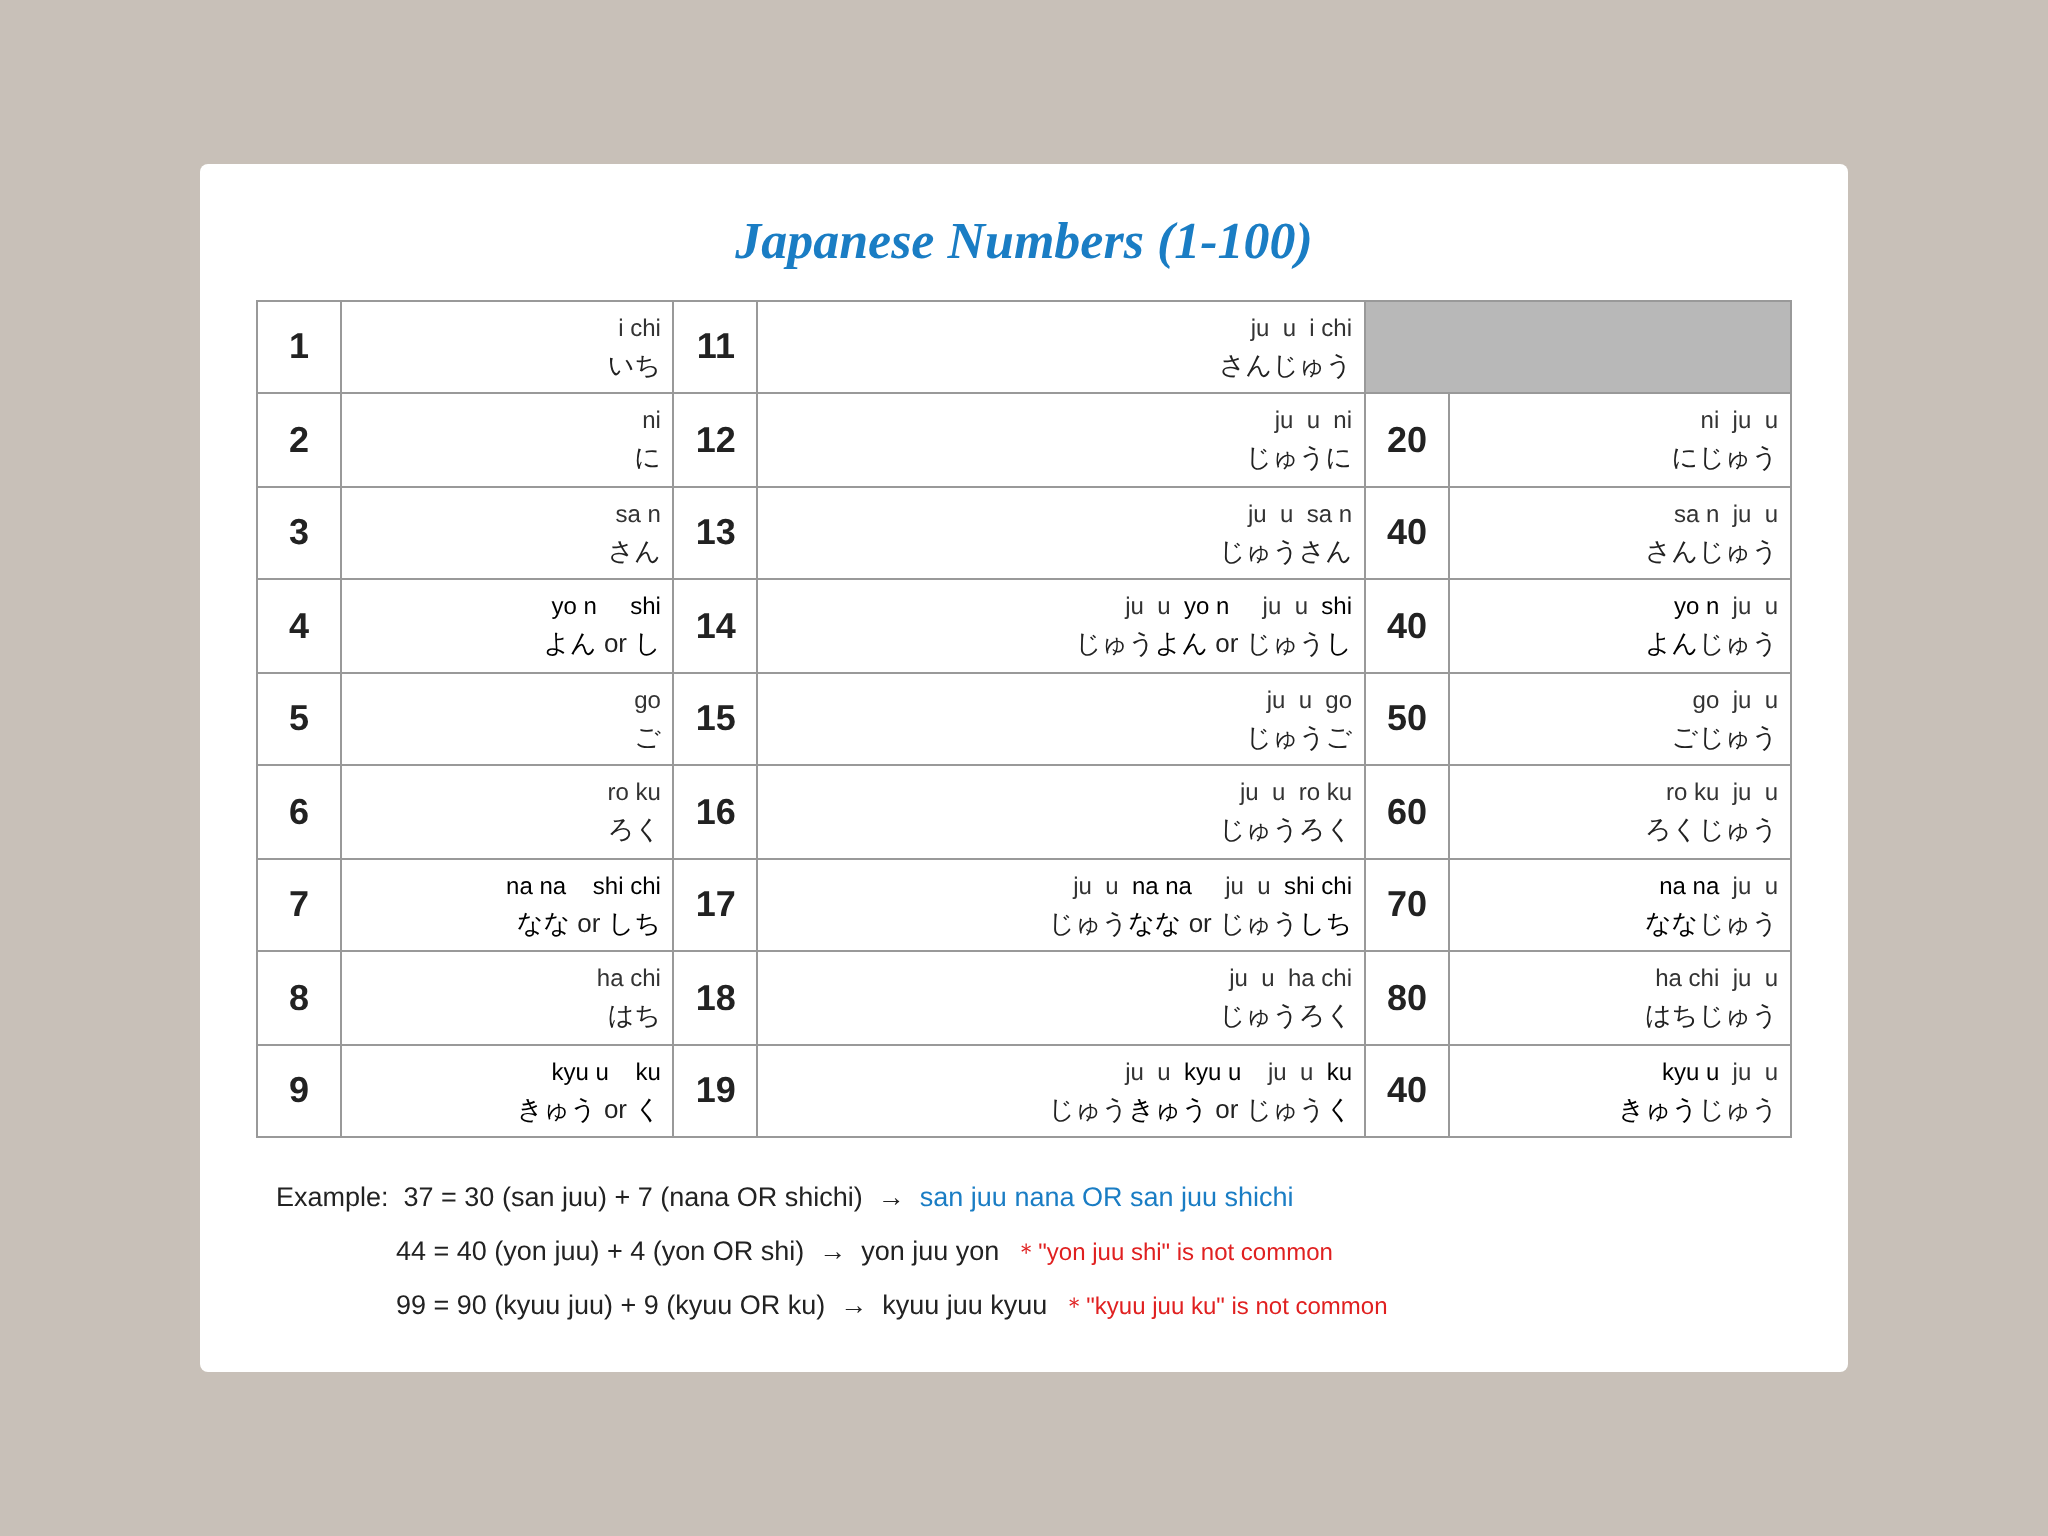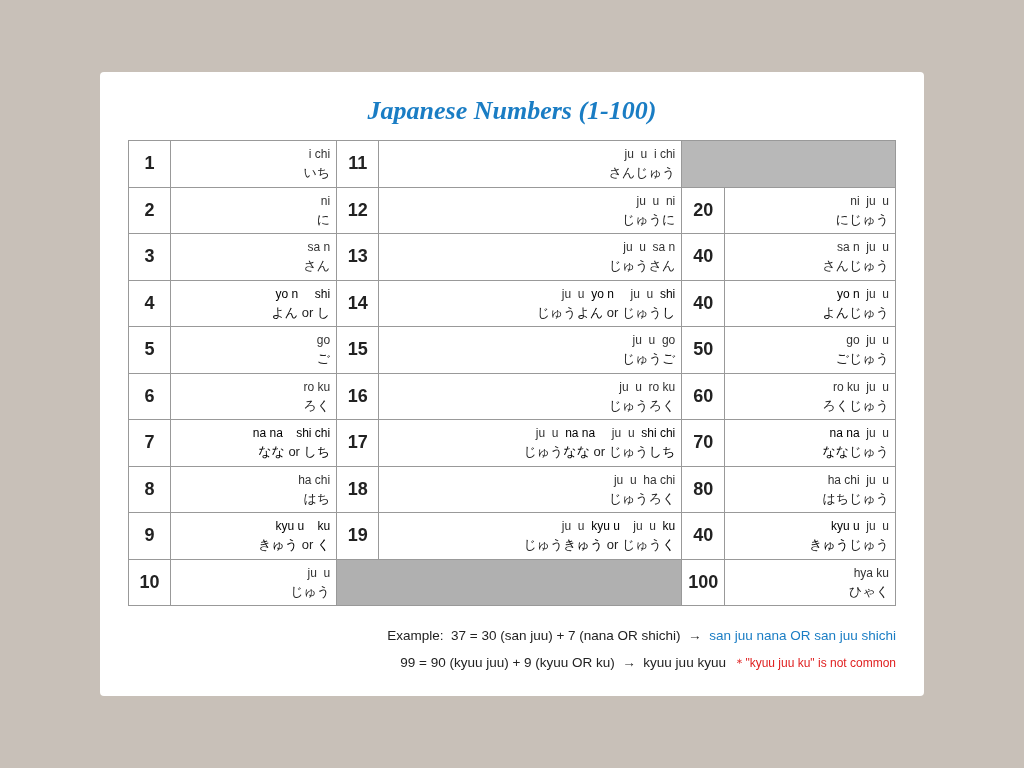--- a/index.html
+++ b/index.html
@@ -66,21 +66,20 @@
     }
     .empty-cell {
       background-color: #b8b8b8;
     }
     .examples {
       margin-top: 16px;
       font-size: 13.5px;
       line-height: 2.0;
       color: #222;
       padding-left: 10px;
-      text-align: right;
     }
     .ex-line {
       display: block;
     }
     .blue { color: #1a7dc4; }
     .red-note { color: #e02020; font-size: 12px; }
   </style>
 </head>
 <body>
 
@@ -241,37 +240,27 @@
           <span class="roman">ju &nbsp;u &nbsp;<span class="red">kyu u</span> &nbsp;&nbsp; ju &nbsp;u &nbsp;<span class="red">ku</span></span>
           <span class="kana">じゅう<span class="red">きゅう</span> or じゅう<span class="red">く</span></span>
         </td>
         <td class="num-cell">40</td>
         <td class="reading-cell">
           <span class="roman"><span class="red">kyu u</span> &nbsp;ju &nbsp;u</span>
           <span class="kana"><span class="red">きゅう</span>じゅう</span>
         </td>
       </tr>
 
-      <tr>
-        <td class="num-cell">10</td>
-        <td class="reading-cell">
-          <span class="roman">ju &nbsp;u</span>
-          <span class="kana">じゅう</span>
-        </td>
-        <td class="gray-bg" colspan="2"></td>
-        <td class="num-cell">100</td>
-        <td class="reading-cell">
-          <span class="roman">hya ku</span>
-          <span class="kana">ひゃく</span>
-        </td>
-      </tr>
     </tbody>
   </table>
 
   <div class="examples">
     <span class="ex-line">
       Example:&nbsp; 37 = 30 (san juu) + 7 (nana OR shichi) &nbsp;→&nbsp; <span class="blue">san juu nana OR san juu shichi</span>
+    </span>
+    <span class="ex-line">
+      &nbsp;&nbsp;&nbsp;&nbsp;&nbsp;&nbsp;&nbsp;&nbsp;&nbsp;&nbsp;&nbsp;&nbsp;&nbsp;&nbsp;&nbsp;&nbsp;44 = 40 (yon juu) + 4 (yon OR shi) &nbsp;→&nbsp; yon juu yon &nbsp;<span class="red-note">＊"yon juu shi" is not common</span>
     </span>
     <span class="ex-line">
       &nbsp;&nbsp;&nbsp;&nbsp;&nbsp;&nbsp;&nbsp;&nbsp;&nbsp;&nbsp;&nbsp;&nbsp;&nbsp;&nbsp;&nbsp;&nbsp;99 = 90 (kyuu juu) + 9 (kyuu OR ku) &nbsp;→&nbsp; kyuu juu kyuu &nbsp;<span class="red-note">＊"kyuu juu ku" is not common</span>
     </span>
   </div>
 </div>
 
 </body></html>

